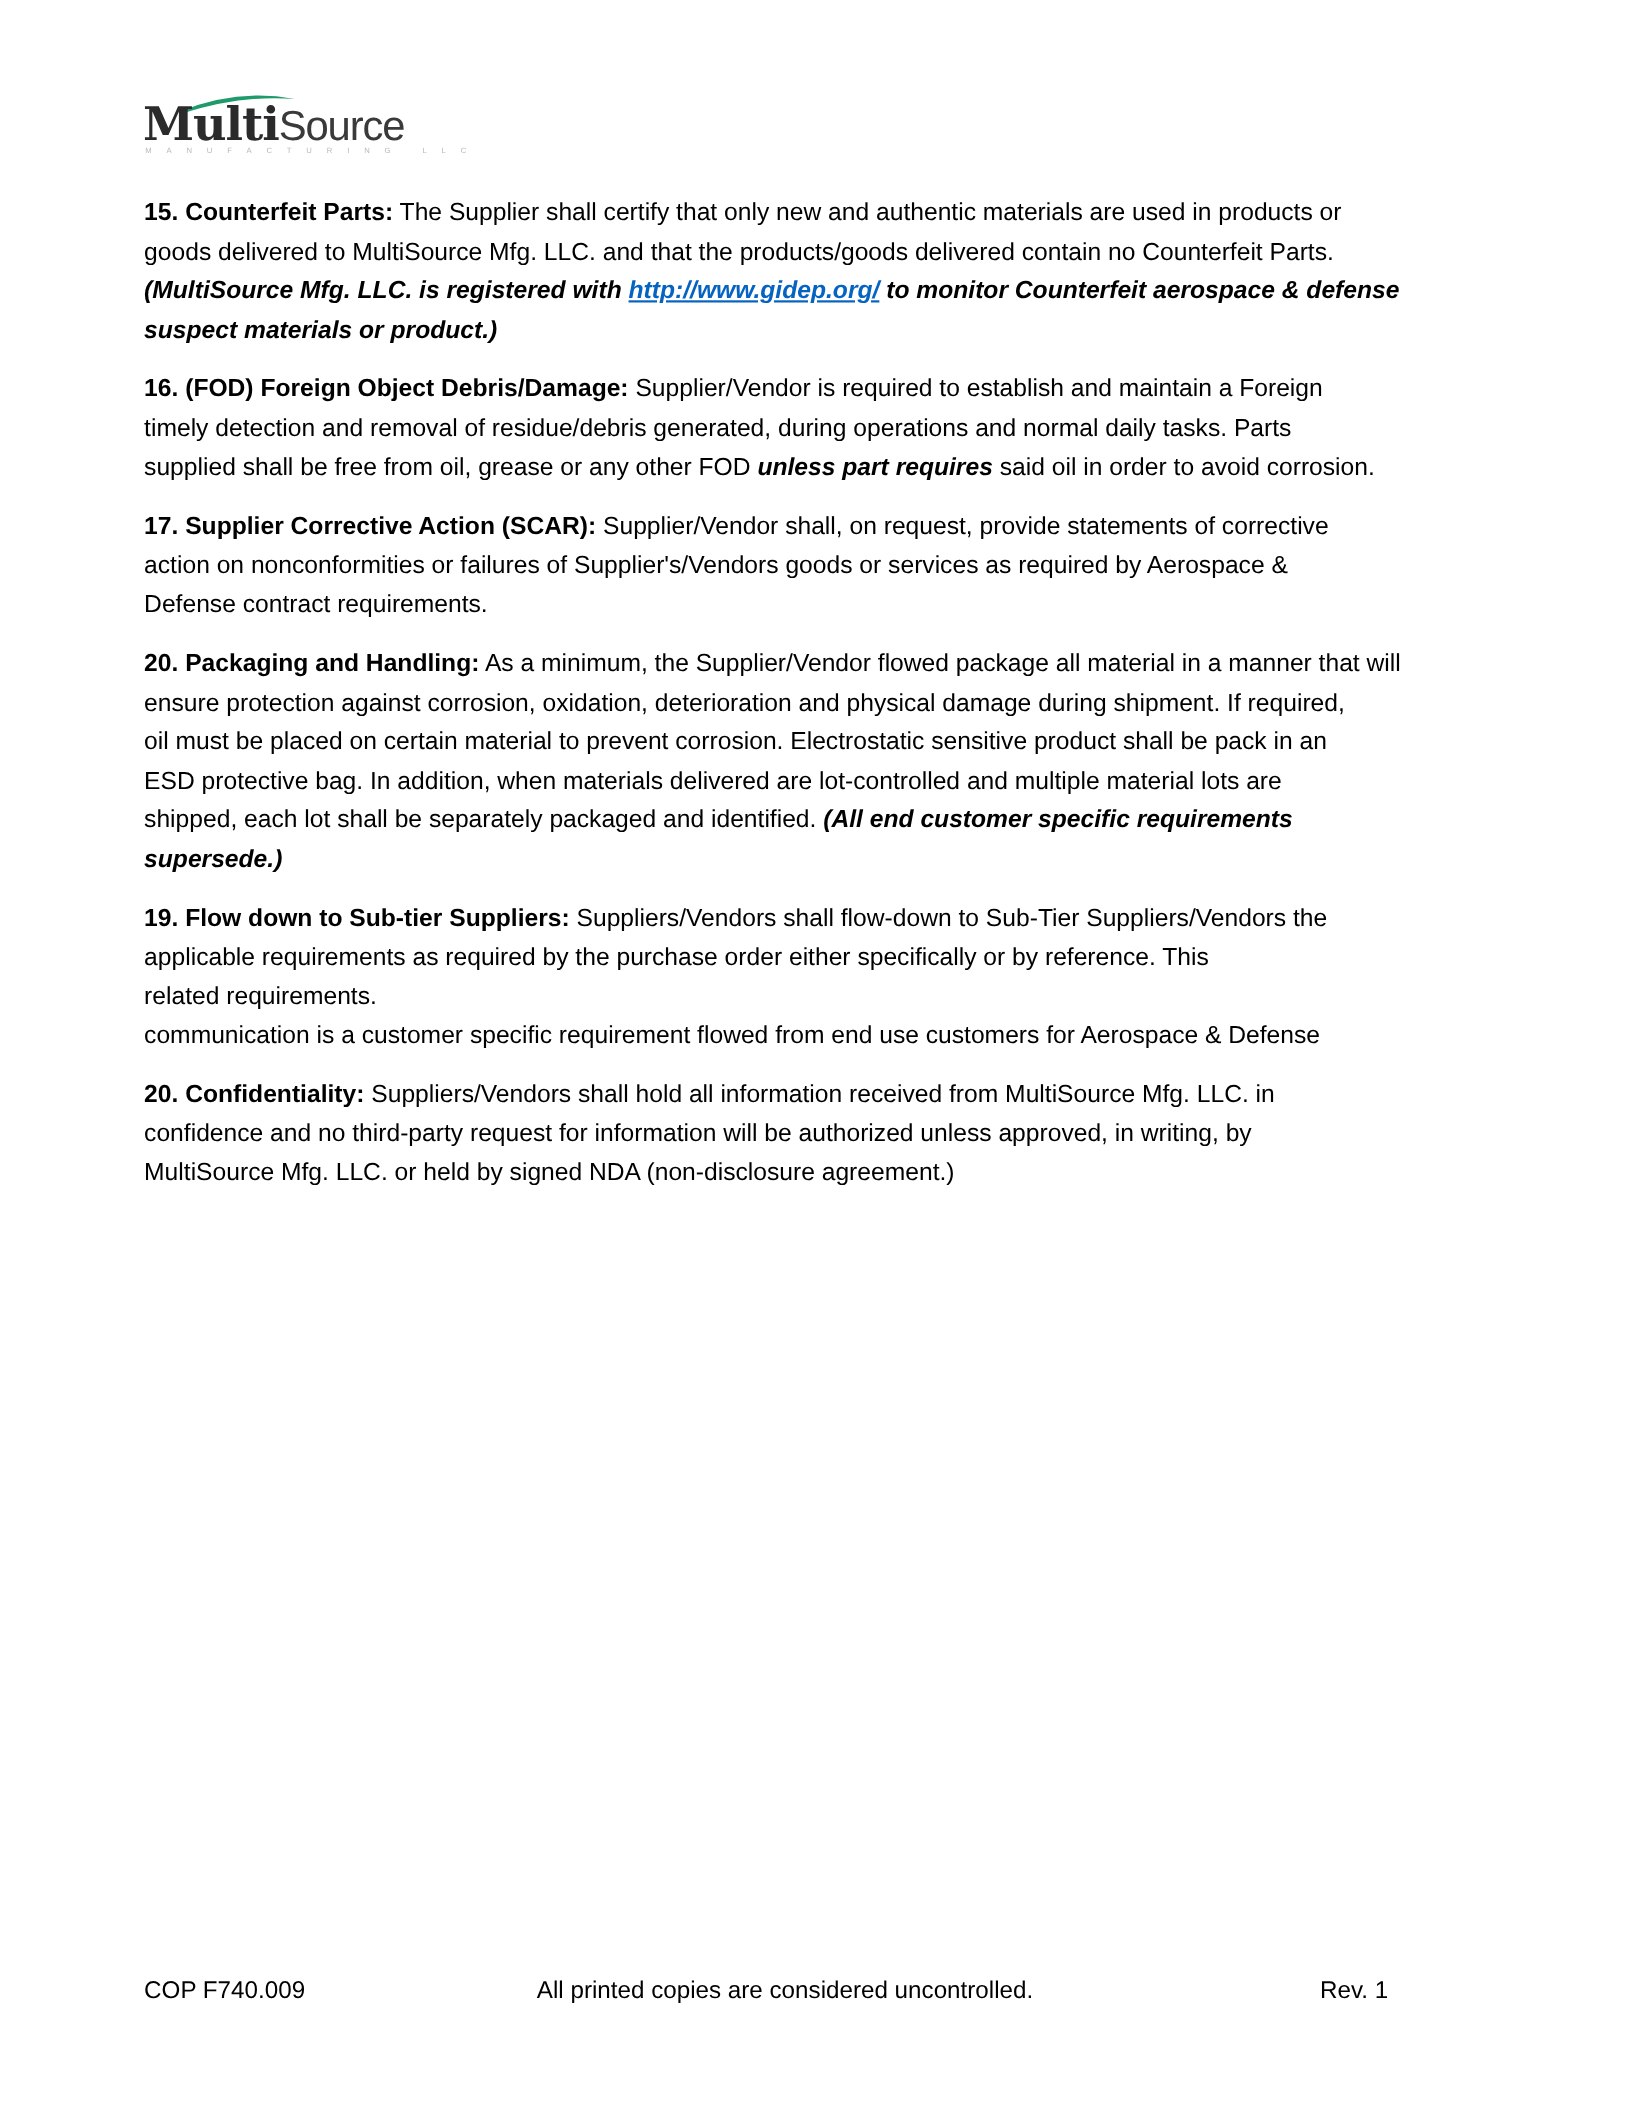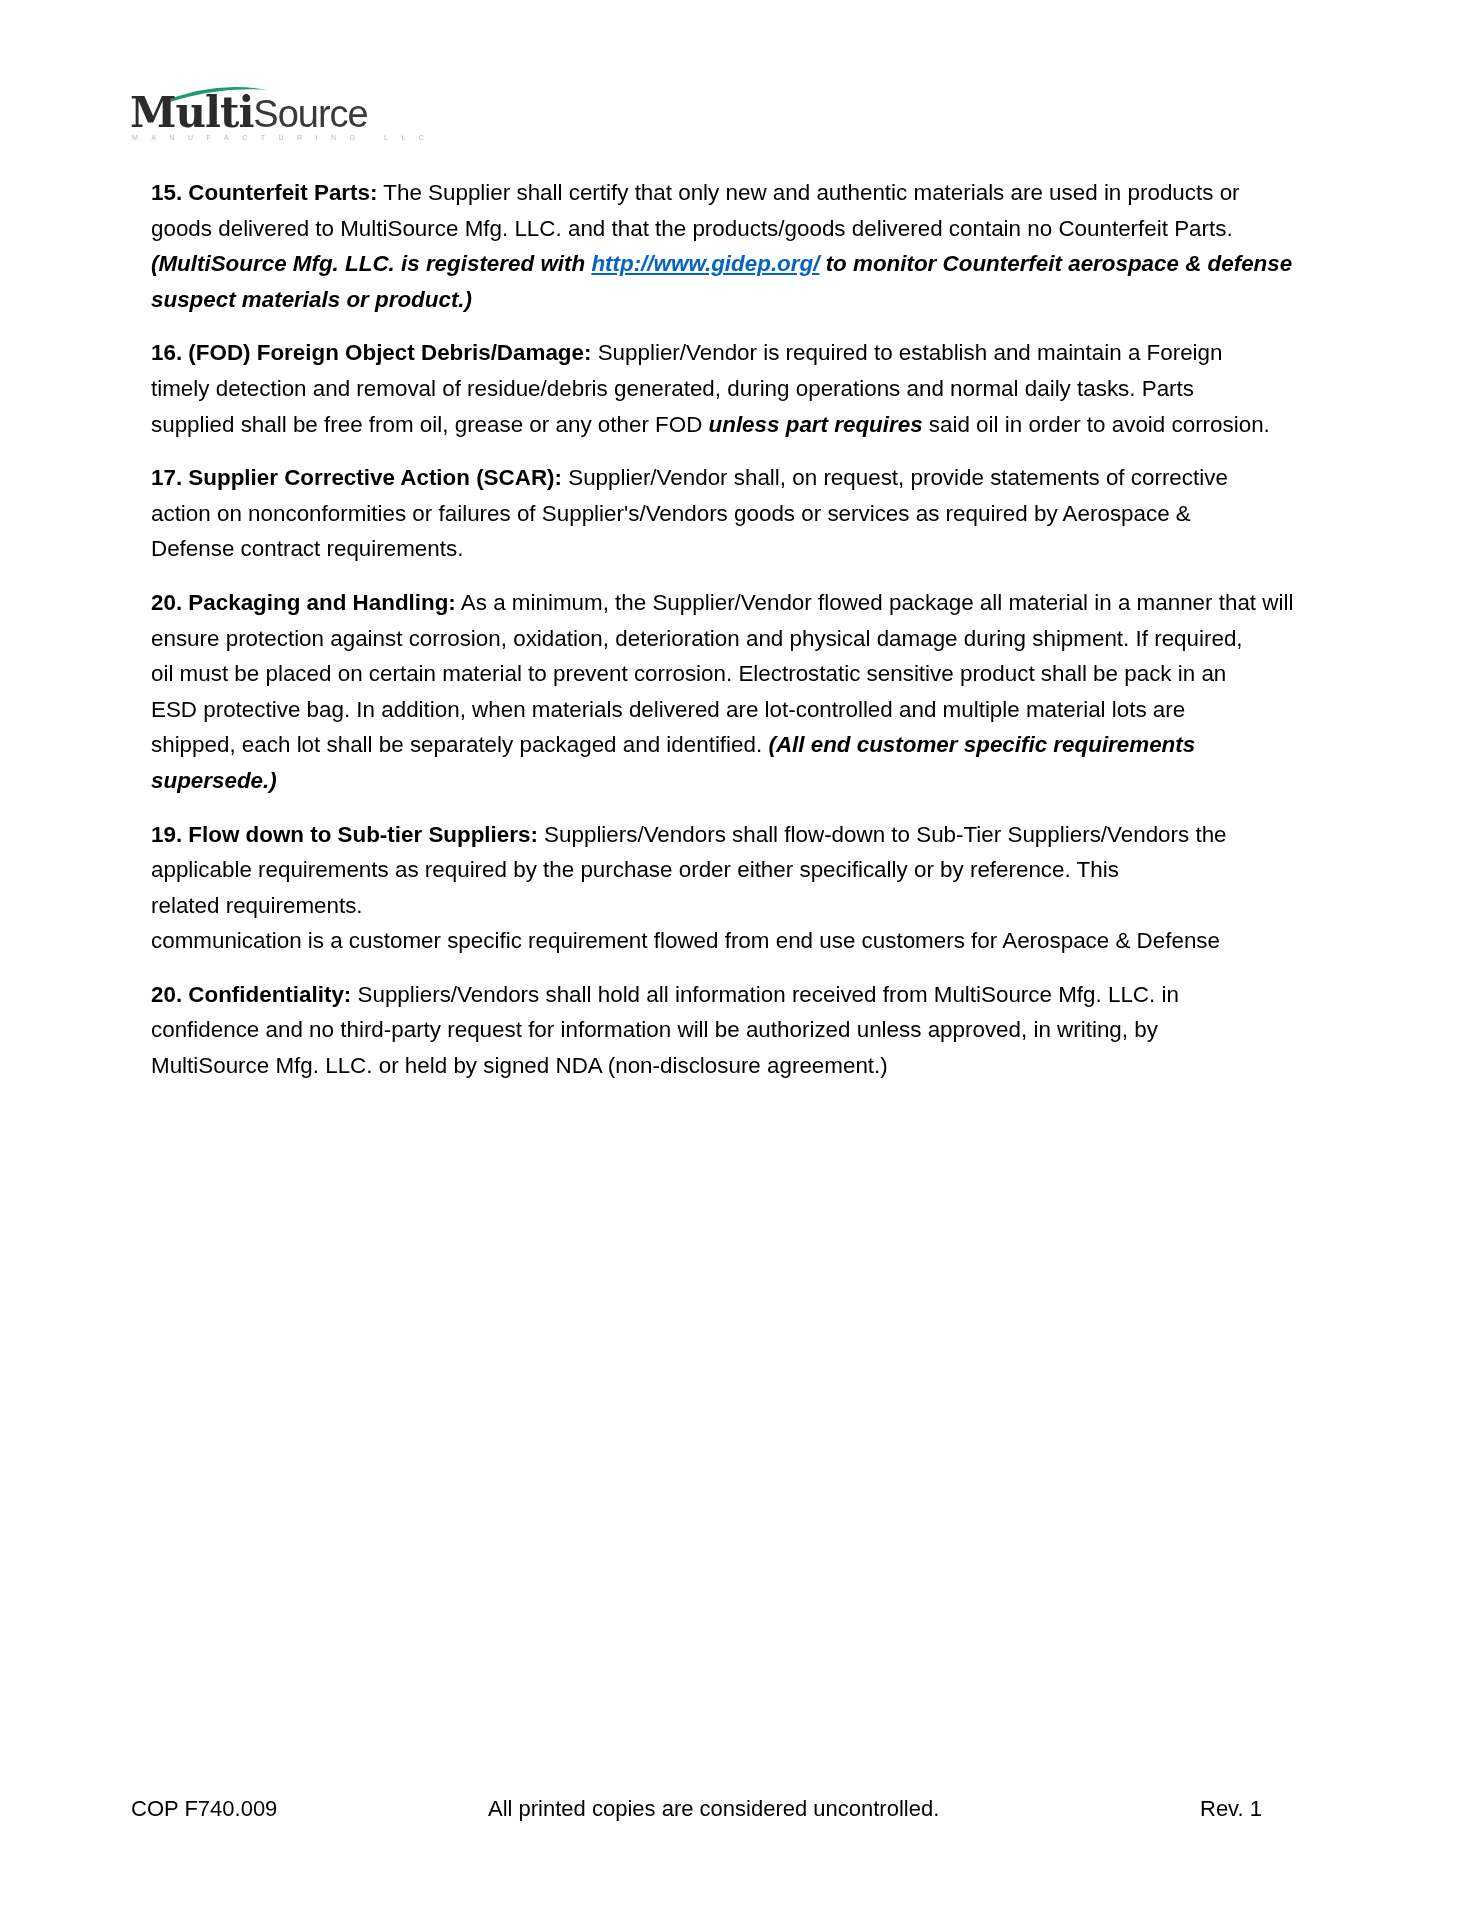--- a/index.html
+++ b/index.html
@@ -7,21 +7,21 @@
          font-family: "Liberation Sans", sans-serif; color: #000; }
   .page { position: absolute; inset: 0; }
   .logo { position: absolute; left: 130px; top: 82px; width: 250px; height: 62px; }
   .logo .swoosh { position: absolute; left: 30px; top: 0; width: 110px; height: 22px; }
   .logo .brand { position: absolute; left: 0; top: 10px; white-space: nowrap; line-height: 1; }
   .logo .multi { font-family: "DejaVu Serif", serif; font-weight: bold; font-size: 42px; color: #2b2b2b; letter-spacing: -1px; }
   .logo .source { font-family: "Liberation Sans", sans-serif; font-size: 38px; color: #3a3a3a; letter-spacing: -1px; }
   .logo .sub { position: absolute; left: 2px; top: 52px; font-size: 7px; letter-spacing: 13.5px; color: #b8b8b8; white-space: nowrap; }
   .content { position: absolute; left: 131px; top: 175px; width: 1230px; font-size: 22.4px; line-height: 35.6px; }
   .section { margin: 0 0 18px 0; }
-  .line { display: block; white-space: nowrap; margin-left: 20px; }
+  .line { display: block; white-space: nowrap; }
   .b { font-weight: bold; }
   .bi { font-weight: bold; font-style: italic; }
   .link { color: #0563c1; text-decoration: underline; font-weight: bold; font-style: italic; }
   .footer { position: absolute; top: 1796px; left: 0; width: 1484px; font-size: 22px; line-height: 26px; }
   .footer .doc-id { position: absolute; left: 131px; }
   .footer .notice { position: absolute; left: 488px; }
   .footer .rev { position: absolute; left: 1200px; }
 </style>
 </head>
 <body>

